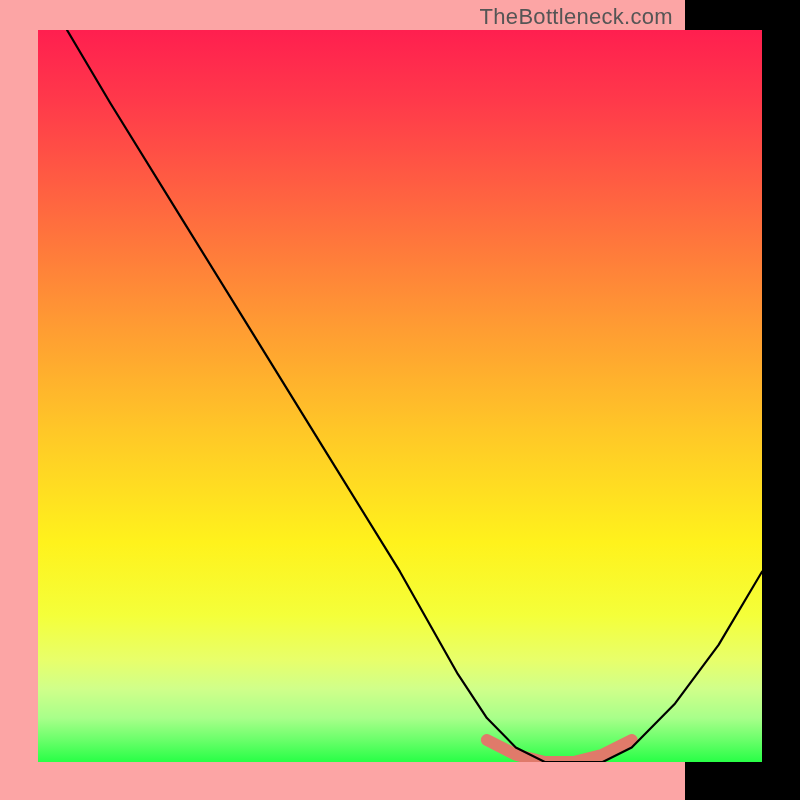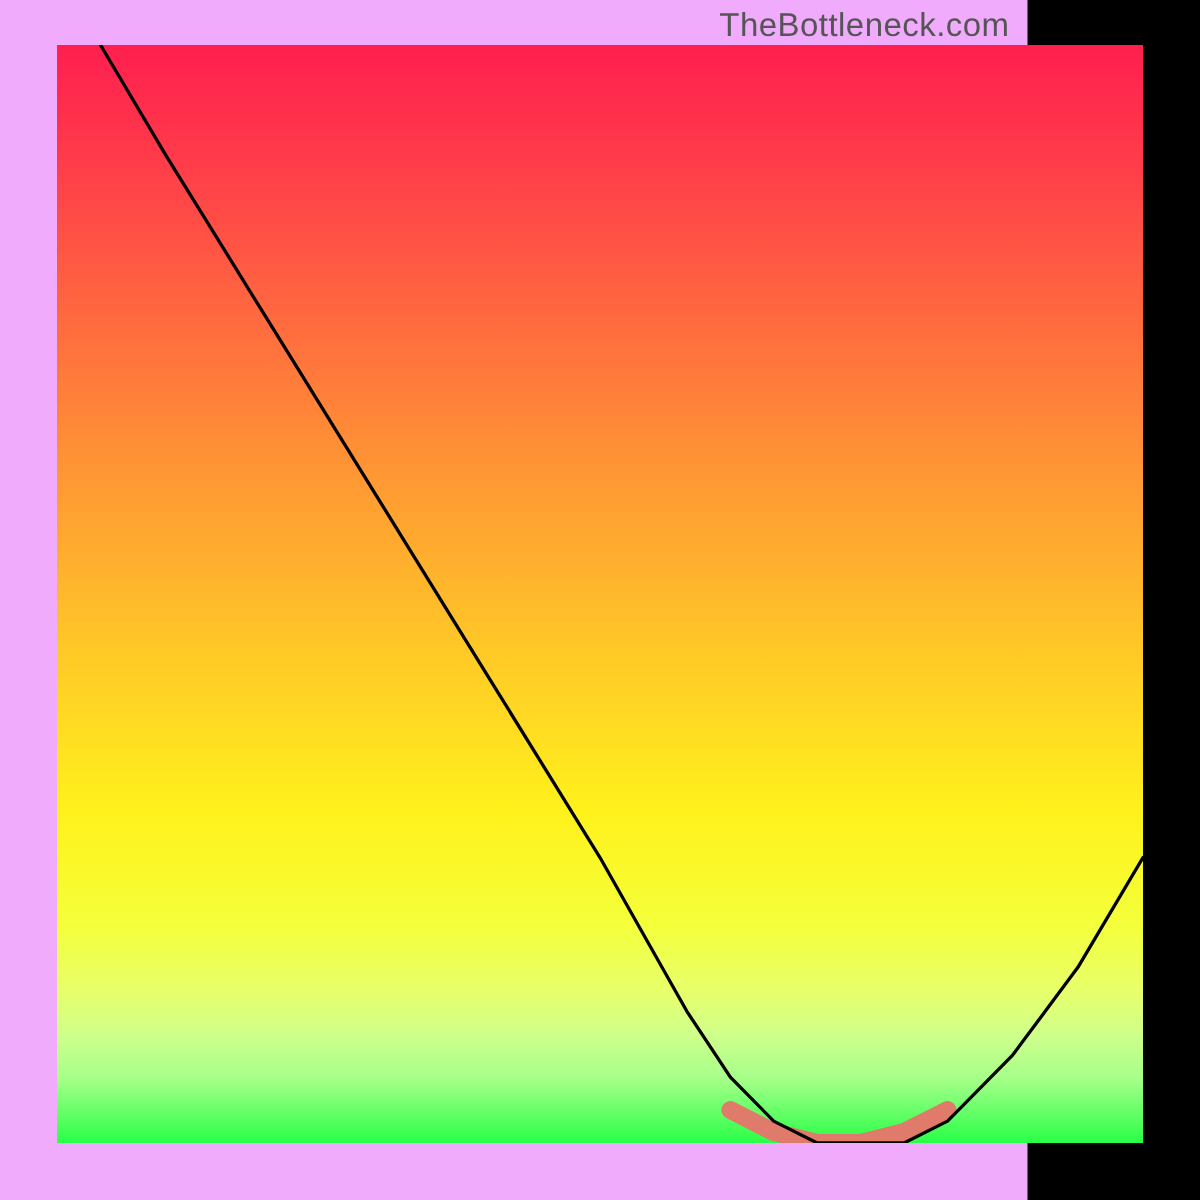--- a/index.html
+++ b/index.html
@@ -8,21 +8,21 @@
     width: 800px;
     height: 800px;
     background: #000;
     font-family: Arial, Helvetica, sans-serif;
     overflow: hidden;
   }
   .frame {
     position: relative;
     width: 685px;
     height: 800px;
-    background: #f0abfc;
+    background: #fca5a5;
   }
   .watermark {
     position: absolute;
     top: 4px;
     right: 12px;
     color: #555;
     font-size: 22px;
     font-weight: 500;
     letter-spacing: 0.3px;
     z-index: 5;

